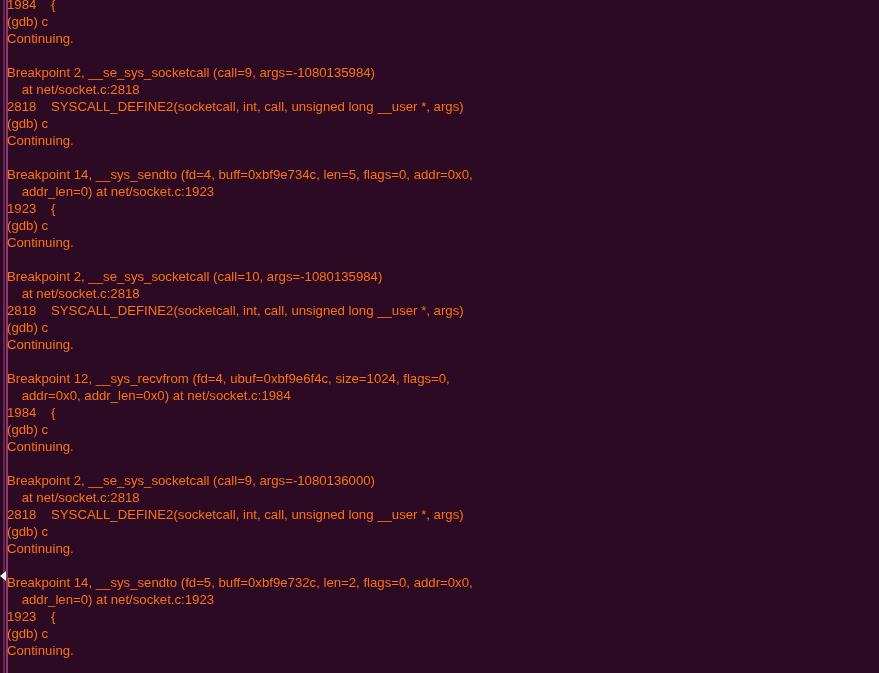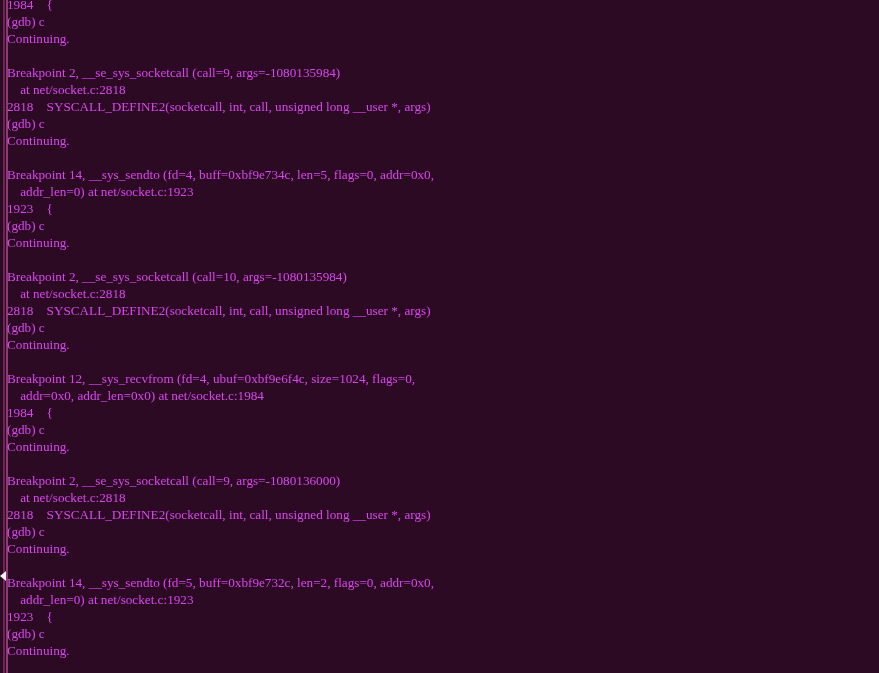--- a/index.html
+++ b/index.html
@@ -6,24 +6,24 @@
     margin: 0;
     padding: 0;
     background: #2d0a23;
   }
   #terminal {
     position: relative;
     width: 879px;
     height: 673px;
     background: #2d0a23;
     overflow: hidden;
-    font-family: Liberation Serif, serif;
+    font-family: Liberation Sans, sans-serif;
     font-size: 13.2px;
     line-height: 17px;
-    color: #d946ef;
+    color: #f97316;
   }
   #scroll-track {
     position: absolute;
     left: 3px;
     top: 0;
     width: 2px;
     height: 673px;
     background: #6d2556;
   }
   #scroll-thumb {

